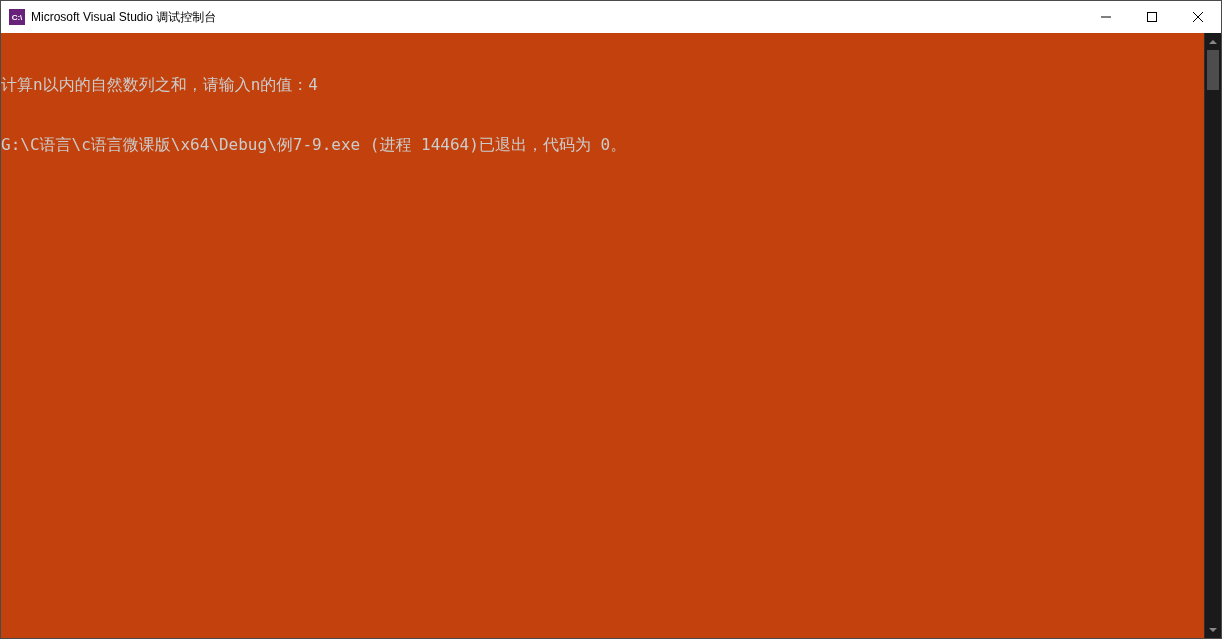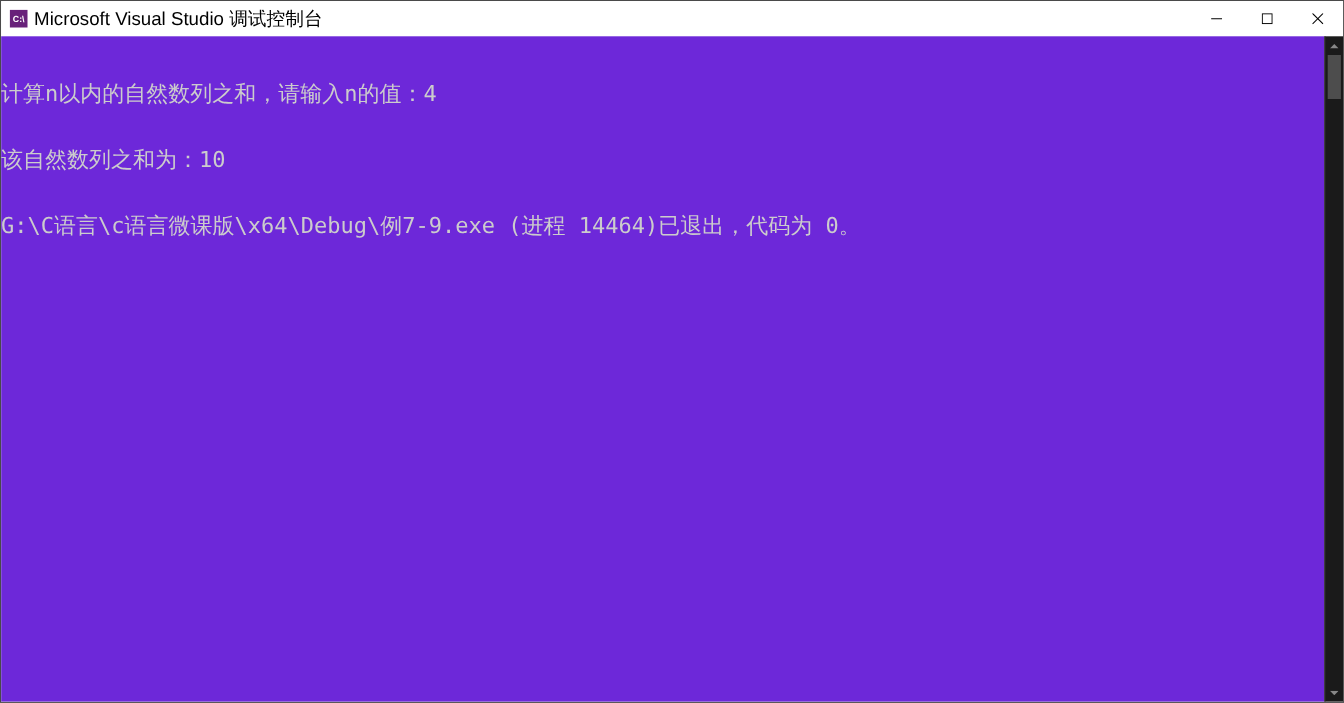--- a/index.html
+++ b/index.html
@@ -42,21 +42,21 @@
       align-items: center;
       justify-content: center;
       color: #ffffff;
       font-size: 8px;
       font-weight: bold;
       font-family: Arial, sans-serif;
     }
 
     .title-text {
       flex: 1;
-      font-size: 17px;
+      font-size: 12px;
       color: #000000;
       white-space: nowrap;
       overflow: hidden;
     }
 
     .window-controls {
       display: flex;
       height: 100%;
     }
 
@@ -75,24 +75,24 @@
     }
 
     .console-wrap {
       flex: 1;
       display: flex;
       min-height: 0;
     }
 
     .console-area {
       flex: 1;
-      background: #6d28d9;
+      background: #c2410c;
       color: #cccccc;
       font-family: "NSimSun", "SimSun", Consolas, monospace;
-      font-size: 20px;
+      font-size: 16px;
       line-height: 20px;
       padding: 2px 0 0 0;
       white-space: pre;
       overflow: hidden;
     }
 
     .console-line {
       display: block;
     }
 
@@ -152,21 +152,20 @@
           <line x1="0" y1="0" x2="10" y2="10" stroke="#000" stroke-width="1"></line>
           <line x1="10" y1="0" x2="0" y2="10" stroke="#000" stroke-width="1"></line>
         </svg>
       </div>
     </div>
   </div>
 
   <div class="console-wrap">
     <div class="console-area">
       <span class="console-line">计算n以内的自然数列之和，请输入n的值：4</span>
-      <span class="console-line">该自然数列之和为：10</span>
       <span class="console-line">G:\C语言\c语言微课版\x64\Debug\例7-9.exe (进程 14464)已退出，代码为 0。</span>
     </div>
     <div class="scrollbar">
       <div class="scroll-btn">
         <svg width="8" height="4" viewBox="0 0 8 4">
           <polygon points="4,0 8,4 0,4" fill="#888"></polygon>
         </svg>
       </div>
       <div class="scroll-track">
         <div class="scroll-thumb"></div>

